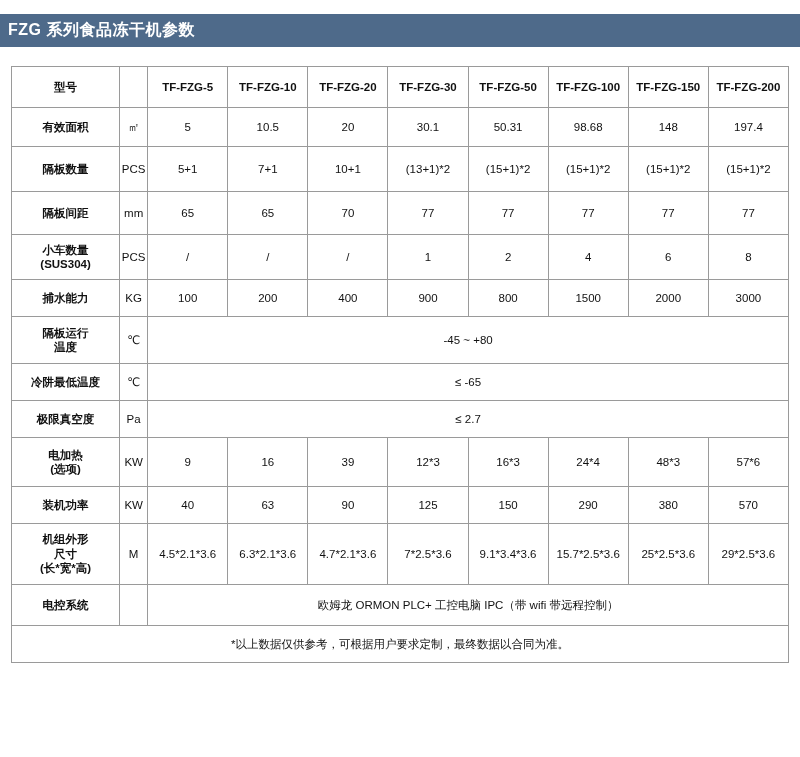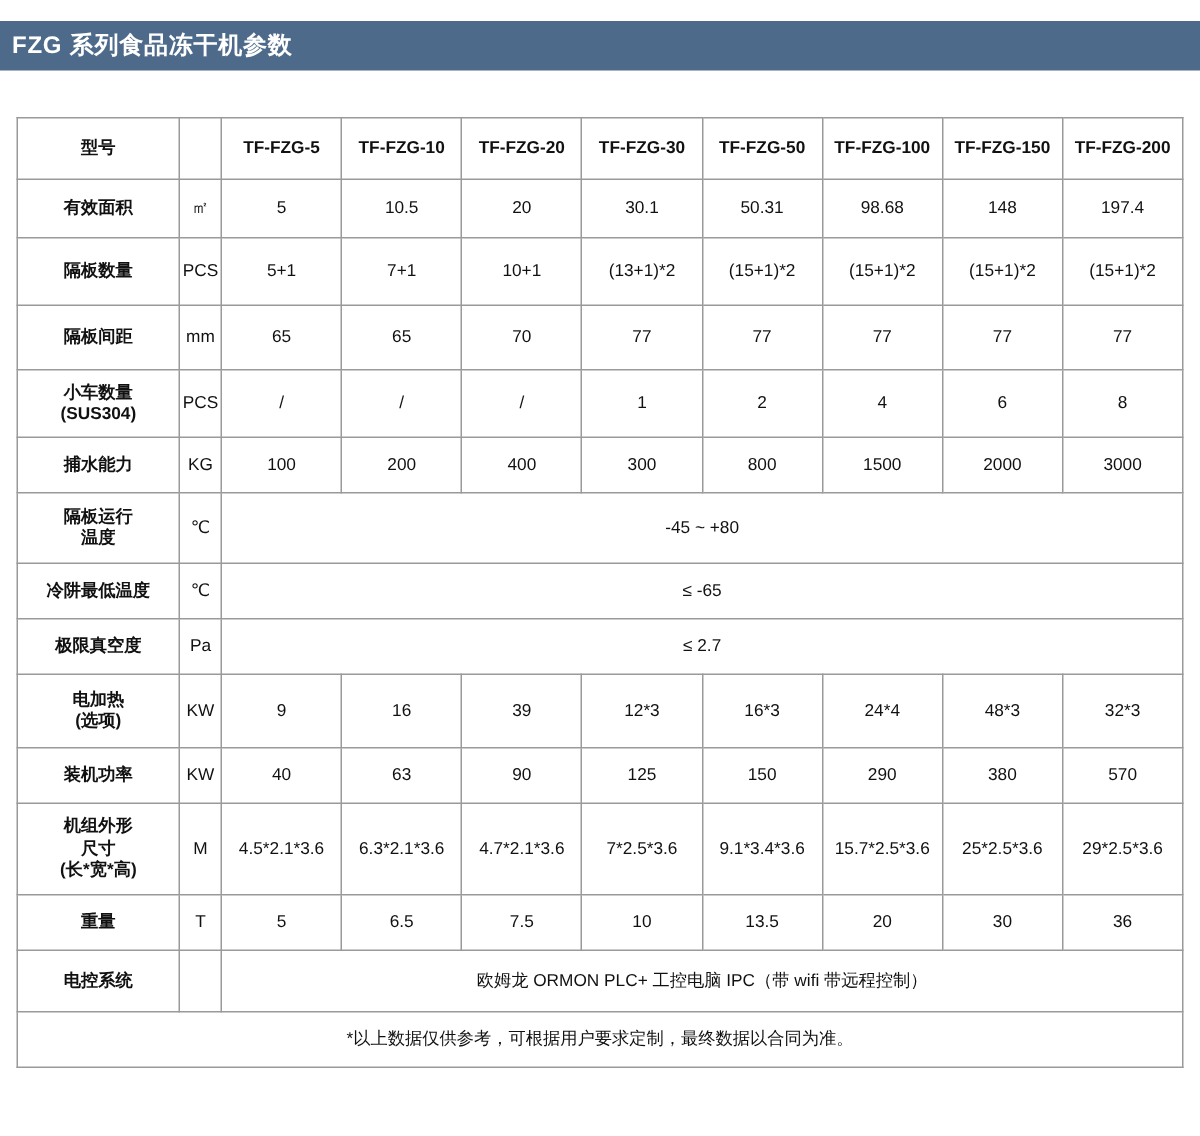--- a/index.html
+++ b/index.html
@@ -35,21 +35,21 @@
   }
   .title-bar .title-text {
     font-size: 16px;
     font-weight: bold;
     letter-spacing: 0.5px;
     white-space: nowrap;
   }
   .table-wrap {
     position: absolute;
     left: 11px;
-    top: 78px;
+    top: 66px;
     width: 744px;
   }
   table.spec {
     border-collapse: collapse;
     width: 778px;
     table-layout: fixed;
   }
   table.spec td {
     border: 1px solid #9a9a9a;
     text-align: center;
@@ -205,21 +205,21 @@
           <td>6</td>
           <td>8</td>
         </tr>
 
         <tr class="row-h-6">
           <td class="c-label">捕水能力</td>
           <td class="c-unit">KG</td>
           <td>100</td>
           <td>200</td>
           <td>400</td>
-          <td>300</td>
+          <td>900</td>
           <td>800</td>
           <td>1500</td>
           <td>2000</td>
           <td>3000</td>
         </tr>
 
         <tr class="row-h-7">
           <td class="c-label label-multi">
             <div>隔板运行</div>
             <div>温度</div>
@@ -246,21 +246,21 @@
             <div>(选项)</div>
           </td>
           <td class="c-unit">KW</td>
           <td>9</td>
           <td>16</td>
           <td>39</td>
           <td>12*3</td>
           <td>16*3</td>
           <td>24*4</td>
           <td>48*3</td>
-          <td>32*3</td>
+          <td>57*6</td>
         </tr>
 
         <tr class="row-h-11">
           <td class="c-label">装机功率</td>
           <td class="c-unit">KW</td>
           <td>40</td>
           <td>63</td>
           <td>90</td>
           <td>125</td>
           <td>150</td>
@@ -279,32 +279,20 @@
           <td>4.5*2.1*3.6</td>
           <td>6.3*2.1*3.6</td>
           <td>4.7*2.1*3.6</td>
           <td>7*2.5*3.6</td>
           <td>9.1*3.4*3.6</td>
           <td>15.7*2.5*3.6</td>
           <td>25*2.5*3.6</td>
           <td>29*2.5*3.6</td>
         </tr>
 
-        <tr class="row-h-13">
-          <td class="c-label">重量</td>
-          <td class="c-unit">T</td>
-          <td>5</td>
-          <td>6.5</td>
-          <td>7.5</td>
-          <td>10</td>
-          <td>13.5</td>
-          <td>20</td>
-          <td>30</td>
-          <td>36</td>
-        </tr>
 
         <tr class="row-h-14">
           <td class="c-label">电控系统</td>
           <td class="c-unit"></td>
           <td class="span-note" colspan="8">欧姆龙 ORMON PLC+  工控电脑 IPC（带 wifi 带远程控制）</td>
         </tr>
 
         <tr class="row-h-15 footnote">
           <td colspan="10">*以上数据仅供参考，可根据用户要求定制，最终数据以合同为准。</td>
         </tr>

